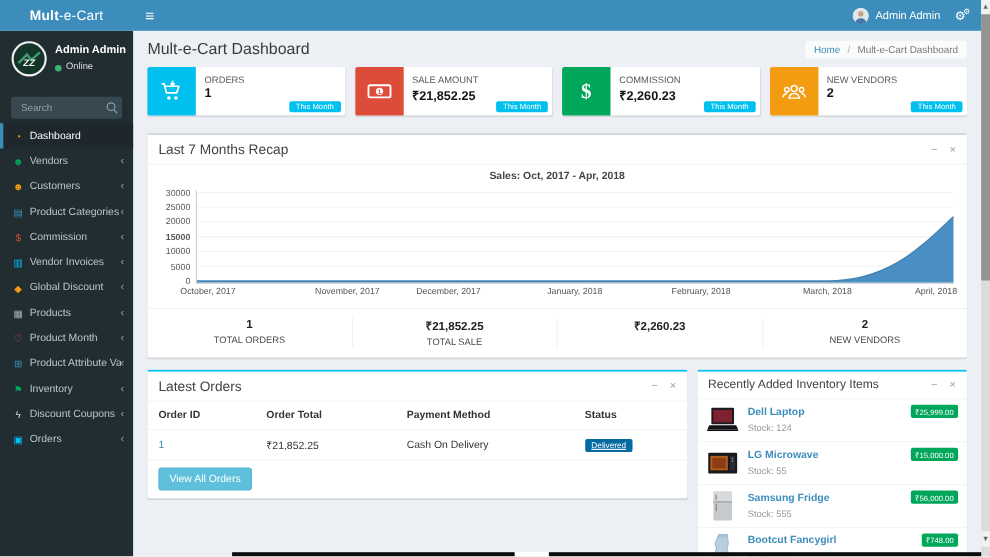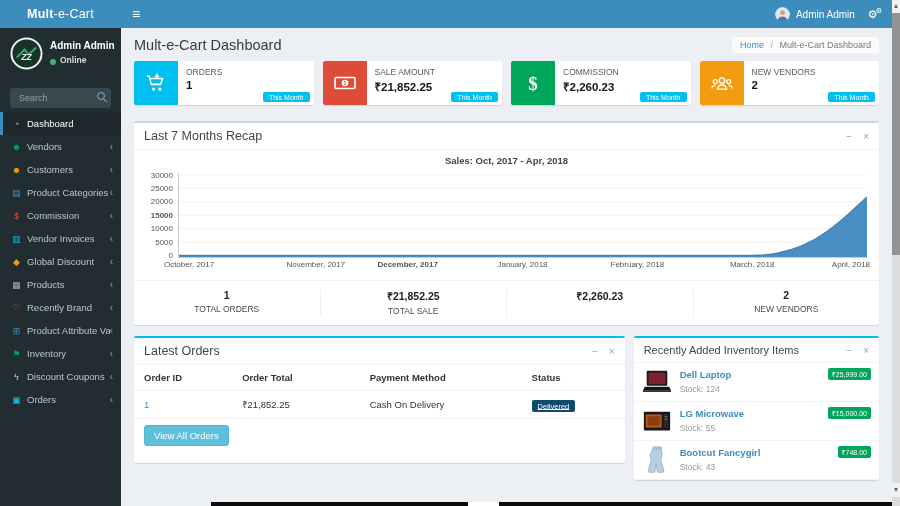--- a/index.html
+++ b/index.html
@@ -15,21 +15,21 @@
   .user-menu{display:flex;align-items:center;gap:6px;color:#fff;font-size:10px;cursor:pointer;}
   .avatar-sm{width:15px;height:15px;border-radius:50%;overflow:hidden;display:block;}
   .gear-btn{color:#fff;font-size:11px;cursor:pointer;display:flex;align-items:flex-start;}
   .gear-btn .g2{font-size:7px;margin-left:-2px;margin-top:-1px;}
 
   
   .sidebar{position:absolute;top:28px;left:0;width:121px;bottom:0;background:#222d32;z-index:5;}
   .user-panel{display:flex;align-items:flex-start;gap:7px;padding:9px 8px 8px 10px;}
   .user-panel .info{padding-top:3px;}
   .user-name{color:#fff;font-size:10px;font-weight:bold;white-space:nowrap;}
-  .user-status{display:flex;align-items:flex-end;gap:4px;color:#ddd;font-size:8.5px;margin-top:4px;cursor:pointer;font-weight:bold;}
+  .user-status{display:flex;align-items:flex-end;gap:4px;color:#ddd;font-size:8.5px;margin-top:4px;cursor:pointer;}
   .dot{width:6px;height:6px;border-radius:50%;background:#3cb371;display:inline-block;}
   .search-wrap{margin:5px 10px 4px;position:relative;}
   .search-input{width:100%;box-sizing:border-box;background:#374850;border:1px solid #374850;border-radius:3px;height:20px;color:#ddd;font-size:9px;padding:2px 20px 2px 8px;outline:none;font-family:"Liberation Sans",sans-serif;}
   .search-input::placeholder{color:#90a4ae;}
   .search-btn{position:absolute;right:6px;top:5px;width:8px;height:8px;cursor:pointer;}
   .search-btn .lens{width:6px;height:6px;border:1.2px solid #90a4ae;border-radius:50%;position:absolute;top:0;left:0;}
   .search-btn .tail{position:absolute;width:4px;height:1.3px;background:#90a4ae;transform:rotate(45deg);right:-2px;bottom:-1px;}
   .nav-header{color:#4b646f;font-size:8.5px;font-weight:bold;padding:7px 10px 5px;letter-spacing:.2px;}
   .nav-list{list-style:none;margin:0;padding:0;}
   .nav-item{height:23px;display:flex;align-items:center;padding:0 8px 0 7px;color:#b8c7ce;font-size:9.5px;border-left:3px solid transparent;cursor:pointer;}
@@ -76,22 +76,22 @@
   .cf-label{font-size:8.5px;color:#4a4a4a;text-transform:uppercase;margin-top:3px;}
 
   .bottom-row{display:flex;gap:9px;margin:11px 13px 0;align-items:flex-start;}
   .orders-box{flex:2;border-top:2px solid #00c0ef;}
   .inventory-box{flex:1;border-top:2px solid #00c0ef;}
 
   .orders-table{width:100%;border-collapse:collapse;}
   .orders-table th{font-size:9.5px;color:#333;text-align:left;padding:7px 10px;border-bottom:1px solid #f4f4f4;}
   .orders-table td{font-size:9.5px;color:#333;padding:7px 10px;border-bottom:1px solid #f4f4f4;}
   .orders-table a{color:#3c8dbc;text-decoration:none;cursor:pointer;}
-  .status-badge{background:#0c4a6e;color:#fff;font-size:7.5px;padding:1.5px 6px;border-radius:2px;text-decoration:underline;}
-  .box-footer{padding:6px 10px 17px;}
+  .status-badge{background:#0369a1;color:#fff;font-size:7.5px;padding:1.5px 6px;border-radius:2px;text-decoration:underline;}
+  .box-footer{padding:6px 10px 7px;}
   .view-all-btn{background:#5fc0dc;border:1px solid #53b4cf;color:#fff;font-size:9.5px;padding:4px 9px;border-radius:3px;cursor:pointer;font-family:"Liberation Sans",sans-serif;}
 
   .inv-item{display:flex;align-items:flex-start;padding:4px 8px;border-bottom:1px solid #f4f4f4;position:relative;height:30px;}
   .inv-thumb{width:30px;height:30px;margin-right:8px;flex:none;}
   .inv-name{font-size:9.5px;font-weight:bold;color:#3c8dbc;text-decoration:none;cursor:pointer;display:block;margin-top:2px;white-space:nowrap;}
   .inv-stock{font-size:8.5px;color:#999;margin-top:4px;}
   .inv-price{position:absolute;right:8px;top:5px;background:#00a65a;color:#fff;font-size:7px;padding:1.5px 4px;border-radius:2px;white-space:nowrap;}
 
   
   .vscroll{position:absolute;right:0;top:0;width:8px;height:506px;background:#dcdcdc;z-index:10;}
@@ -198,21 +198,21 @@
     <span class="nav-label">Global Discount</span>
     <span class="nav-chevron">‹</span>
   </li>
         <li class="nav-item">
     <span class="nav-icon" style="color: rgb(167, 176, 181);">▦</span>
     <span class="nav-label">Products</span>
     <span class="nav-chevron">‹</span>
   </li>
         <li class="nav-item">
     <span class="nav-icon" style="color: rgb(221, 75, 57);">♡</span>
-    <span class="nav-label">Recently Brand</span>
+    <span class="nav-label">Product Month</span>
     <span class="nav-chevron">‹</span>
   </li>
         <li class="nav-item">
     <span class="nav-icon" style="color: rgb(60, 141, 188);">⊞</span>
     <span class="nav-label">Product Attribute Values</span>
     <span class="nav-chevron">‹</span>
   </li>
         <li class="nav-item">
     <span class="nav-icon" style="color: rgb(0, 166, 90);">⚑</span>
     <span class="nav-label">Inventory</span>
@@ -330,21 +330,21 @@
               <line x1="0" y1="15.4" x2="710" y2="15.4" stroke="#f2f2f2" stroke-width="1"></line>
               <line x1="0" y1="2.0" x2="710" y2="2.0" stroke="#f2f2f2" stroke-width="1"></line>
               <path d="M0,82.5 L118.3,82.5 L236.7,82.5 L355.0,82.5 L473.3,82.5 L591.7,82.5 C650.8,82.5 680.4,50.2 710.0,23.9 L710,84 L0,84 Z" fill="#4a8fc4"></path>
               <path d="M0,82.5 L118.3,82.5 L236.7,82.5 L355.0,82.5 L473.3,82.5 L591.7,82.5 C650.8,82.5 680.4,50.2 710.0,23.9" fill="none" stroke="#4484b2" stroke-width="1.4"></path>
             </svg>
         </div>
       </div>
       <div class="x-axis">
           <span class="x-label" style="left: 0%; transform: translateX(-28%);">October, 2017</span>
           <span class="x-label" style="left: 16.6667%; padding-left: 46px;">November, 2017</span>
-          <span class="x-label" style="left: 33.3333%; font-weight: bold;">December, 2017</span>
+          <span class="x-label" style="left: 33.3333%;">December, 2017</span>
           <span class="x-label" style="left: 50%;">January, 2018</span>
           <span class="x-label" style="left: 66.6667%;">February, 2018</span>
           <span class="x-label" style="left: 83.3333%;">March, 2018</span>
           <span class="x-label" style="left: 100%; transform: translateX(-92%);">April, 2018</span>
         </div>
       <div class="chart-footer">
           <div class="cf-col">
     <div class="cf-value">1</div>
     <div class="cf-label">TOTAL ORDERS</div>
   </div>
@@ -427,20 +427,34 @@
                   <circle cx="25.5" cy="14" r="0.8" fill="#999"></circle>
                 </svg></span>
     <span style="min-width:0">
       <a class="inv-name">LG Microwave</a>
       <span class="inv-stock" style="display:block">Stock: 55</span>
     </span>
     <span class="inv-price">₹15,000.00</span>
   </div>
             <div class="inv-item">
     <span class="inv-thumb"><svg viewBox="0 0 32 32" width="30" height="30">
+                  <rect x="7" y="2" width="18" height="28" rx="1" fill="#c6cacd"></rect>
+                  <rect x="7" y="2" width="18" height="10" fill="#d6dadd"></rect>
+                  <line x1="7" y1="12" x2="25" y2="12" stroke="#9ba1a6"></line>
+                  <rect x="9" y="5" width="1.5" height="5" fill="#8f959a"></rect>
+                  <rect x="9" y="14" width="1.5" height="7" fill="#8f959a"></rect>
+                </svg></span>
+    <span style="min-width:0">
+      <a class="inv-name">Samsung Fridge</a>
+      <span class="inv-stock" style="display:block">Stock: 555</span>
+    </span>
+    <span class="inv-price">₹56,000.00</span>
+  </div>
+            <div class="inv-item">
+    <span class="inv-thumb"><svg viewBox="0 0 32 32" width="30" height="30">
                   <path d="M12 2h8.5l1 9-1.3 4.5 3.3 13c-2.6 1.2-5.2 1.2-7.2.3L15 19.5l-1.3 9.3c-2 .9-4.6.9-7.2-.3l3.3-13L8.5 11z" fill="#b9cfdf" stroke="#8fb0c6" stroke-width="0.8"></path>
                   <path d="M12 2h8.5l.3 3H11.7z" fill="#a5c2d6"></path>
                 </svg></span>
     <span style="min-width:0">
       <a class="inv-name">Bootcut Fancygirl</a>
       <span class="inv-stock" style="display:block">Stock: 43</span>
     </span>
     <span class="inv-price">₹748.00</span>
   </div>
           </div>

